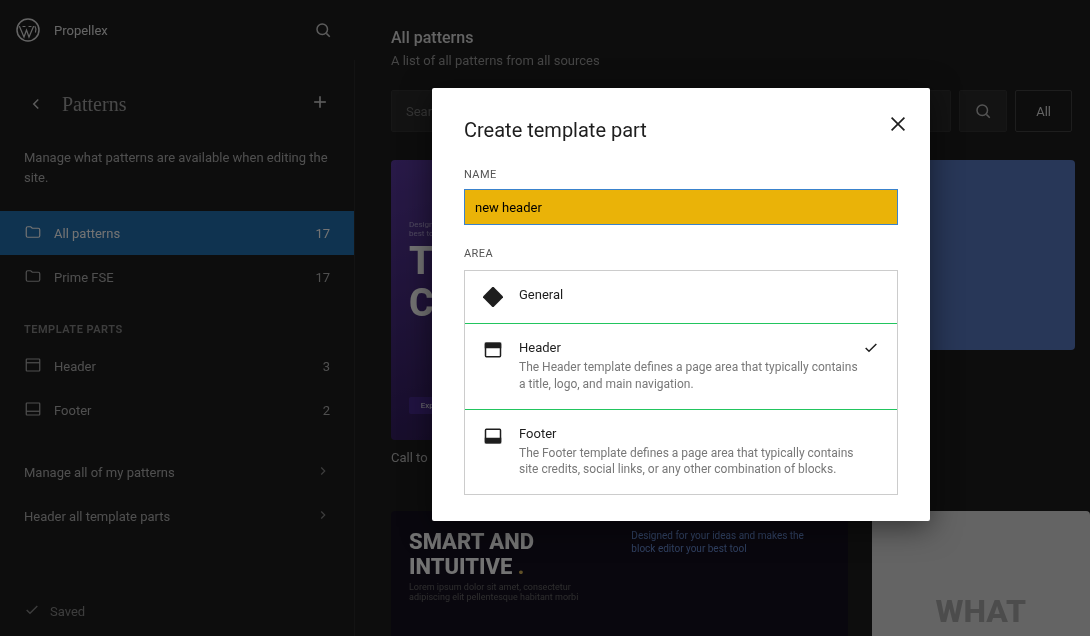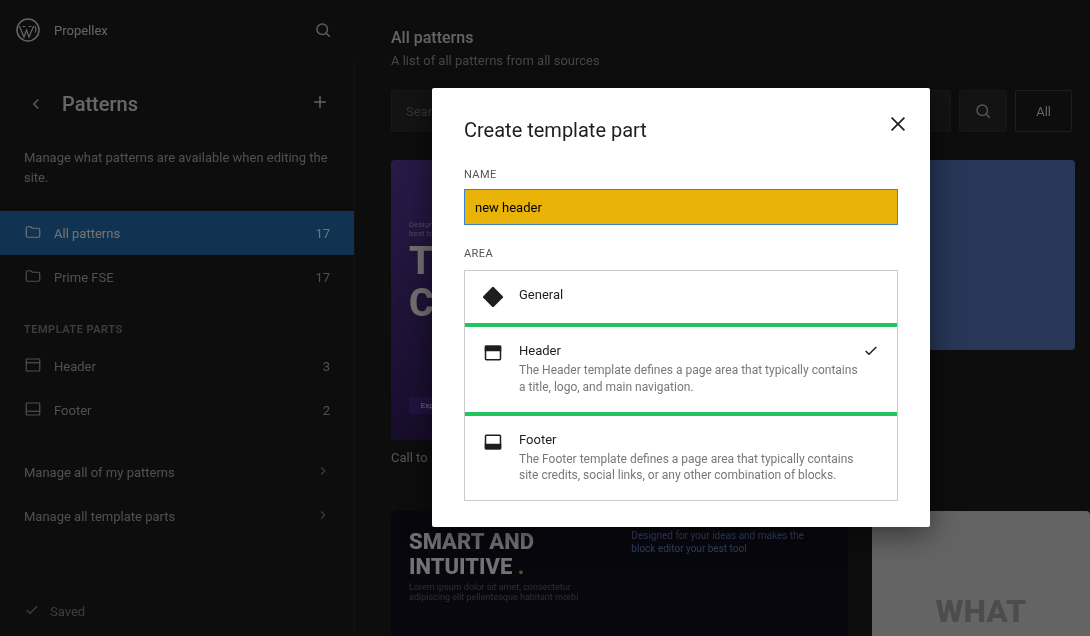--- a/index.html
+++ b/index.html
@@ -7,21 +7,21 @@
 
     .topbar { position:absolute; top:0; left:0; width:355px; height:60px; display:flex; align-items:center; padding:12px 16px;text-align:center; }
     .wp-logo { width:24px; height:24px; border-radius:50%; display:flex; align-items:center; justify-content:center; }
     .wp-logo svg { width:24px; height:24px; }
     .site-name { margin-left:14px; font-size:13px; color:#e0e0e0; }
     .top-search { margin-left:auto; width:32px; height:32px; display:flex; align-items:center; justify-content:center; color:#ccc; }
 
     .sidebar { position:absolute; top:60px; left:0; bottom:0; width:355px; padding:16px 0 0 0; display:flex; flex-direction:column; border-right:1px solid #2a2a2a;}
     .sidebar-header { display:flex; align-items:center; padding:0 24px; height:56px; }
     .back-btn { width:24px; height:24px; color:#ccc; display:flex; align-items:center; justify-content:center; }
-    .sidebar-title { font-size:20px; font-weight:500; margin-left:14px; color:#e5e5e5; }
+    .sidebar-title { font-size:20px; font-weight:500; margin-left:14px; color:#a3a3a3;font-family:Liberation Serif, serif; }
     .add-btn { margin-left:auto; color:#ccc; }
     .sidebar-desc { padding:16px 24px 24px 24px; font-size:13px; color:#b0b0b0; line-height:1.5; }
     .side-item { display:flex; align-items:center; padding:0 24px; height:44px; font-size:13px; color:#b0b0b0; gap:12px; }
     .side-item .count { margin-left:auto; font-size:13px; }
     .side-item.active { background:#2271b1; color:#fff; }
     .side-item.active .count { color:#fff; }
     .side-section-title { padding:24px 24px 8px 24px; font-size:11px; font-weight:600; color:#888; letter-spacing:0.5px; }
     .side-item.sub { }
     .caret { margin-left:auto; color:#888; }
     .sidebar-spacer { flex:1; }
@@ -62,21 +62,21 @@
     .dim { position:absolute; inset:0; background:rgba(0,0,0,.55); }
 
     
     .modal-wrap { position:absolute; left:432px; top:88px; width:498px; background:#fff; border-radius:2px; box-shadow:0 6px 30px rgba(0,0,0,.5); color:#1e1e1e; max-height:450px; overflow-y:scroll;}
     .modal-inner { padding:30px 32px 26px 32px; }
     .modal-title { font-size:20px; font-weight:400; color:#1e1e1e; }
     .close-btn { position:absolute; right:18px; top:22px; width:28px; height:28px; display:flex; align-items:center; justify-content:center; color:#1e1e1e;}
     .field-label { font-size:11px; letter-spacing:.4px; color:#555; margin-top:26px;}
     .name-input { width:100%; height:36px; margin-top:8px; border:1.5px solid #3a82cc; background:#eab308; padding:0 10px; font-size:13px; outline:none;}
     .area-list { border:1px solid #ccc; margin-top:10px;}
-    .area-item { display:flex; gap:16px; padding:16px 18px; border-bottom:4px solid #22c55e; position:relative;}
+    .area-item { display:flex; gap:16px; padding:16px 18px; border-bottom:1px solid #22c55e; position:relative;}
     .area-item:last-child { border-bottom:none;}
     .area-icon { width:20px; height:20px; flex-shrink:0; color:#1e1e1e;}
     .area-body { flex:1; padding-right:20px;}
     .area-name { font-size:13px; color:#1e1e1e;}
     .area-desc { font-size:12px; color:#787878; margin-top:4px; line-height:1.4;}
     .check { position:absolute; right:18px; top:16px;}
 
     
     .modal-wrap::-webkit-scrollbar { width:14px; }
     .modal-wrap::-webkit-scrollbar-track { background:#f0f0f0; }
@@ -155,21 +155,21 @@
   </div>
 
   <div style="height:18px"></div>
   <div class="side-item">
     <span>Manage all of my patterns</span>
     <span class="caret"><svg width="14" height="14" viewBox="0 0 24 24" fill="none" stroke="currentColor" stroke-width="2">
           <polyline points="9 18 15 12 9 6"></polyline>
         </svg></span>
   </div>
   <div class="side-item">
-    <span>Manage all template parts</span>
+    <span>Header all template parts</span>
     <span class="caret"><svg width="14" height="14" viewBox="0 0 24 24" fill="none" stroke="currentColor" stroke-width="2">
           <polyline points="9 18 15 12 9 6"></polyline>
         </svg></span>
   </div>
 
   <div class="sidebar-spacer"></div>
   <div class="saved">
     <span><svg width="16" height="16" viewBox="0 0 24 24" fill="none" stroke="currentColor" stroke-width="2">
           <polyline points="20 6 9 17 4 12"></polyline>
         </svg></span>

